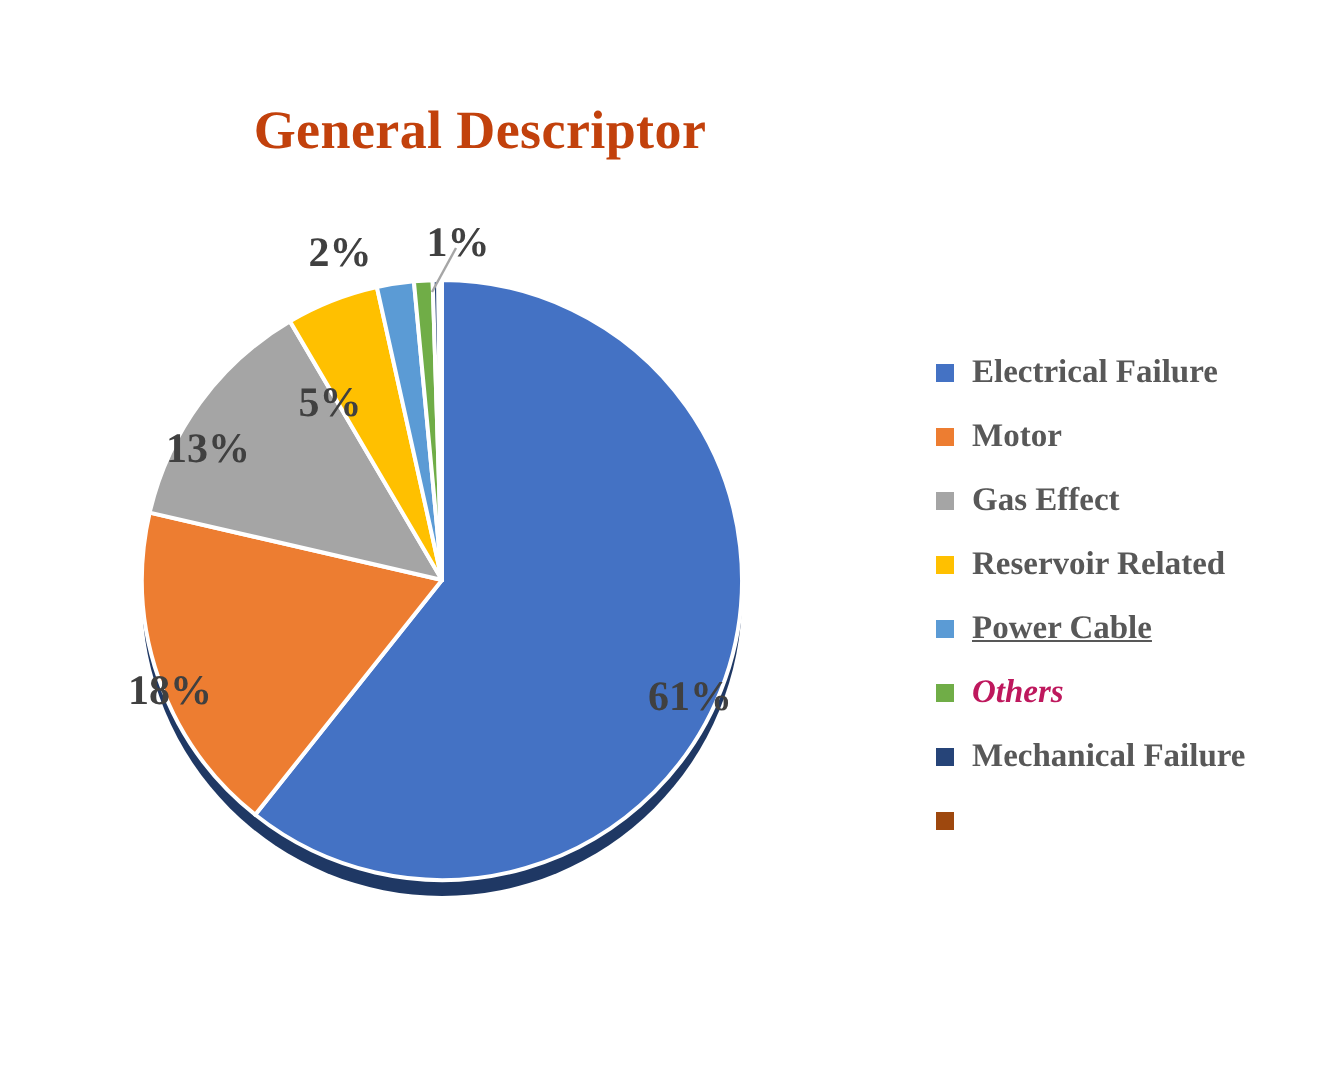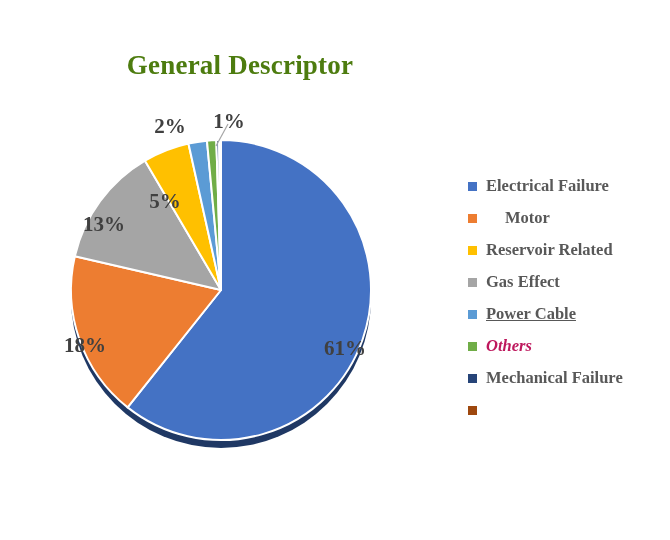--- a/index.html
+++ b/index.html
@@ -69,21 +69,21 @@
     white-space: nowrap;
     line-height: 1;
     text-align: center;
   }
 </style>
 </head>
 <body>
 
 <div id="page">
 
-  <div id="chart-title" style="color: #4d7c0f; font-family: Liberation Serif, serif;">General Descriptor</div>
+  <div id="chart-title" style="color: #c2410c; font-family: Liberation Serif, serif;">General Descriptor</div>
 
   <div id="pie-wrap">
     <svg id="pie-svg" width="450" height="540" viewBox="0 0 450 540">
 
       <g>
         <ellipse id="shadow-ellipse" cx="221" cy="298" rx="150" ry="150" fill="#1F3864"></ellipse>
       </g>
 
       <g id="slices-group">
           <path d="M 221 290 L 221.00 140.00 A 150 150 0 1 1 127.61 407.38 Z" fill="#4472C4" stroke="#FFFFFF" stroke-width="2" stroke-linejoin="round"></path>
@@ -112,29 +112,29 @@
     </svg>
   </div>
 
   <div id="legend">
     <div class="legend-item">
       <span class="legend-swatch" style="background: rgb(68, 114, 196);"></span>
       <span class="legend-label" style="color: rgb(88, 88, 88);">Electrical Failure</span>
     </div>
     <div class="legend-item">
       <span class="legend-swatch" style="background: rgb(237, 125, 49);"></span>
-      <span class="legend-label" style="color: rgb(88, 88, 88); margin-left: 19px;">Motor</span>
+      <span class="legend-label" style="color: rgb(88, 88, 88);">Motor</span>
+    </div>
+    <div class="legend-item">
+      <span class="legend-swatch" style="background: rgb(165, 165, 165);"></span>
+      <span class="legend-label" style="color: rgb(88, 88, 88);">Gas Effect</span>
     </div>
     <div class="legend-item">
       <span class="legend-swatch" style="background: rgb(255, 192, 0);"></span>
       <span class="legend-label" style="color: rgb(88, 88, 88);">Reservoir Related</span>
-    </div>
-    <div class="legend-item">
-      <span class="legend-swatch" style="background: rgb(165, 165, 165);"></span>
-      <span class="legend-label" style="color: rgb(88, 88, 88);">Gas Effect</span>
     </div>
     <div class="legend-item">
       <span class="legend-swatch" style="background: rgb(91, 155, 213);"></span>
       <span class="legend-label" style="color: rgb(88, 88, 88); text-decoration: underline;">Power Cable</span>
     </div>
     <div class="legend-item">
       <span class="legend-swatch" style="background: rgb(112, 173, 71);"></span>
       <span class="legend-label" style="color: #be185d; font-style: italic;">Others</span>
     </div>
     <div class="legend-item">

